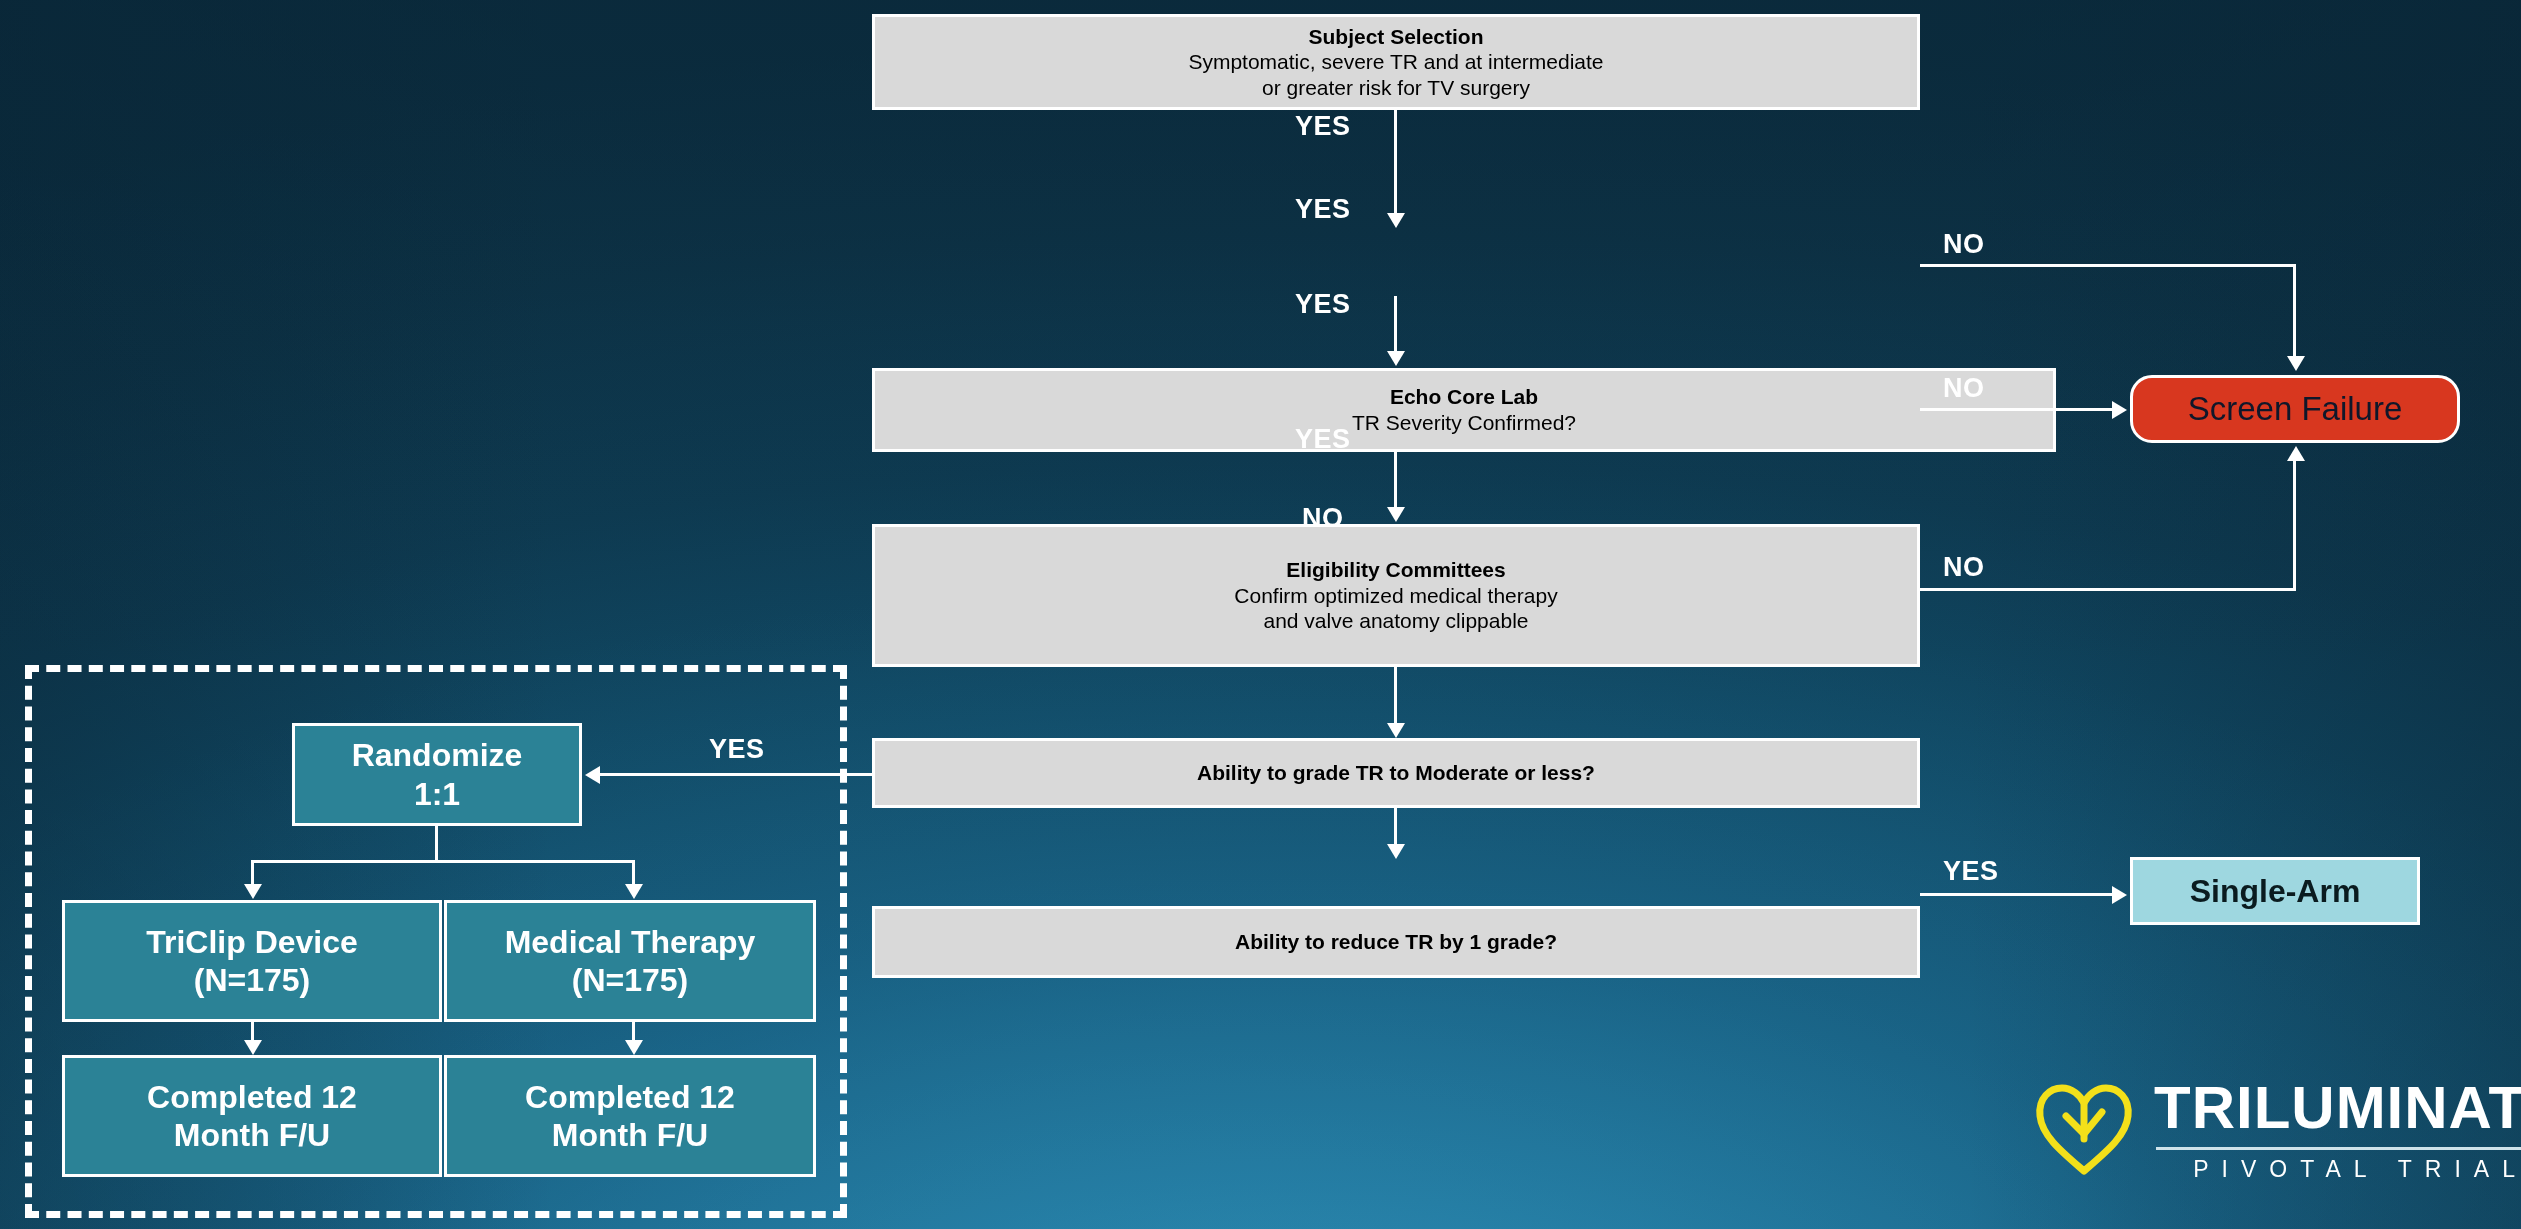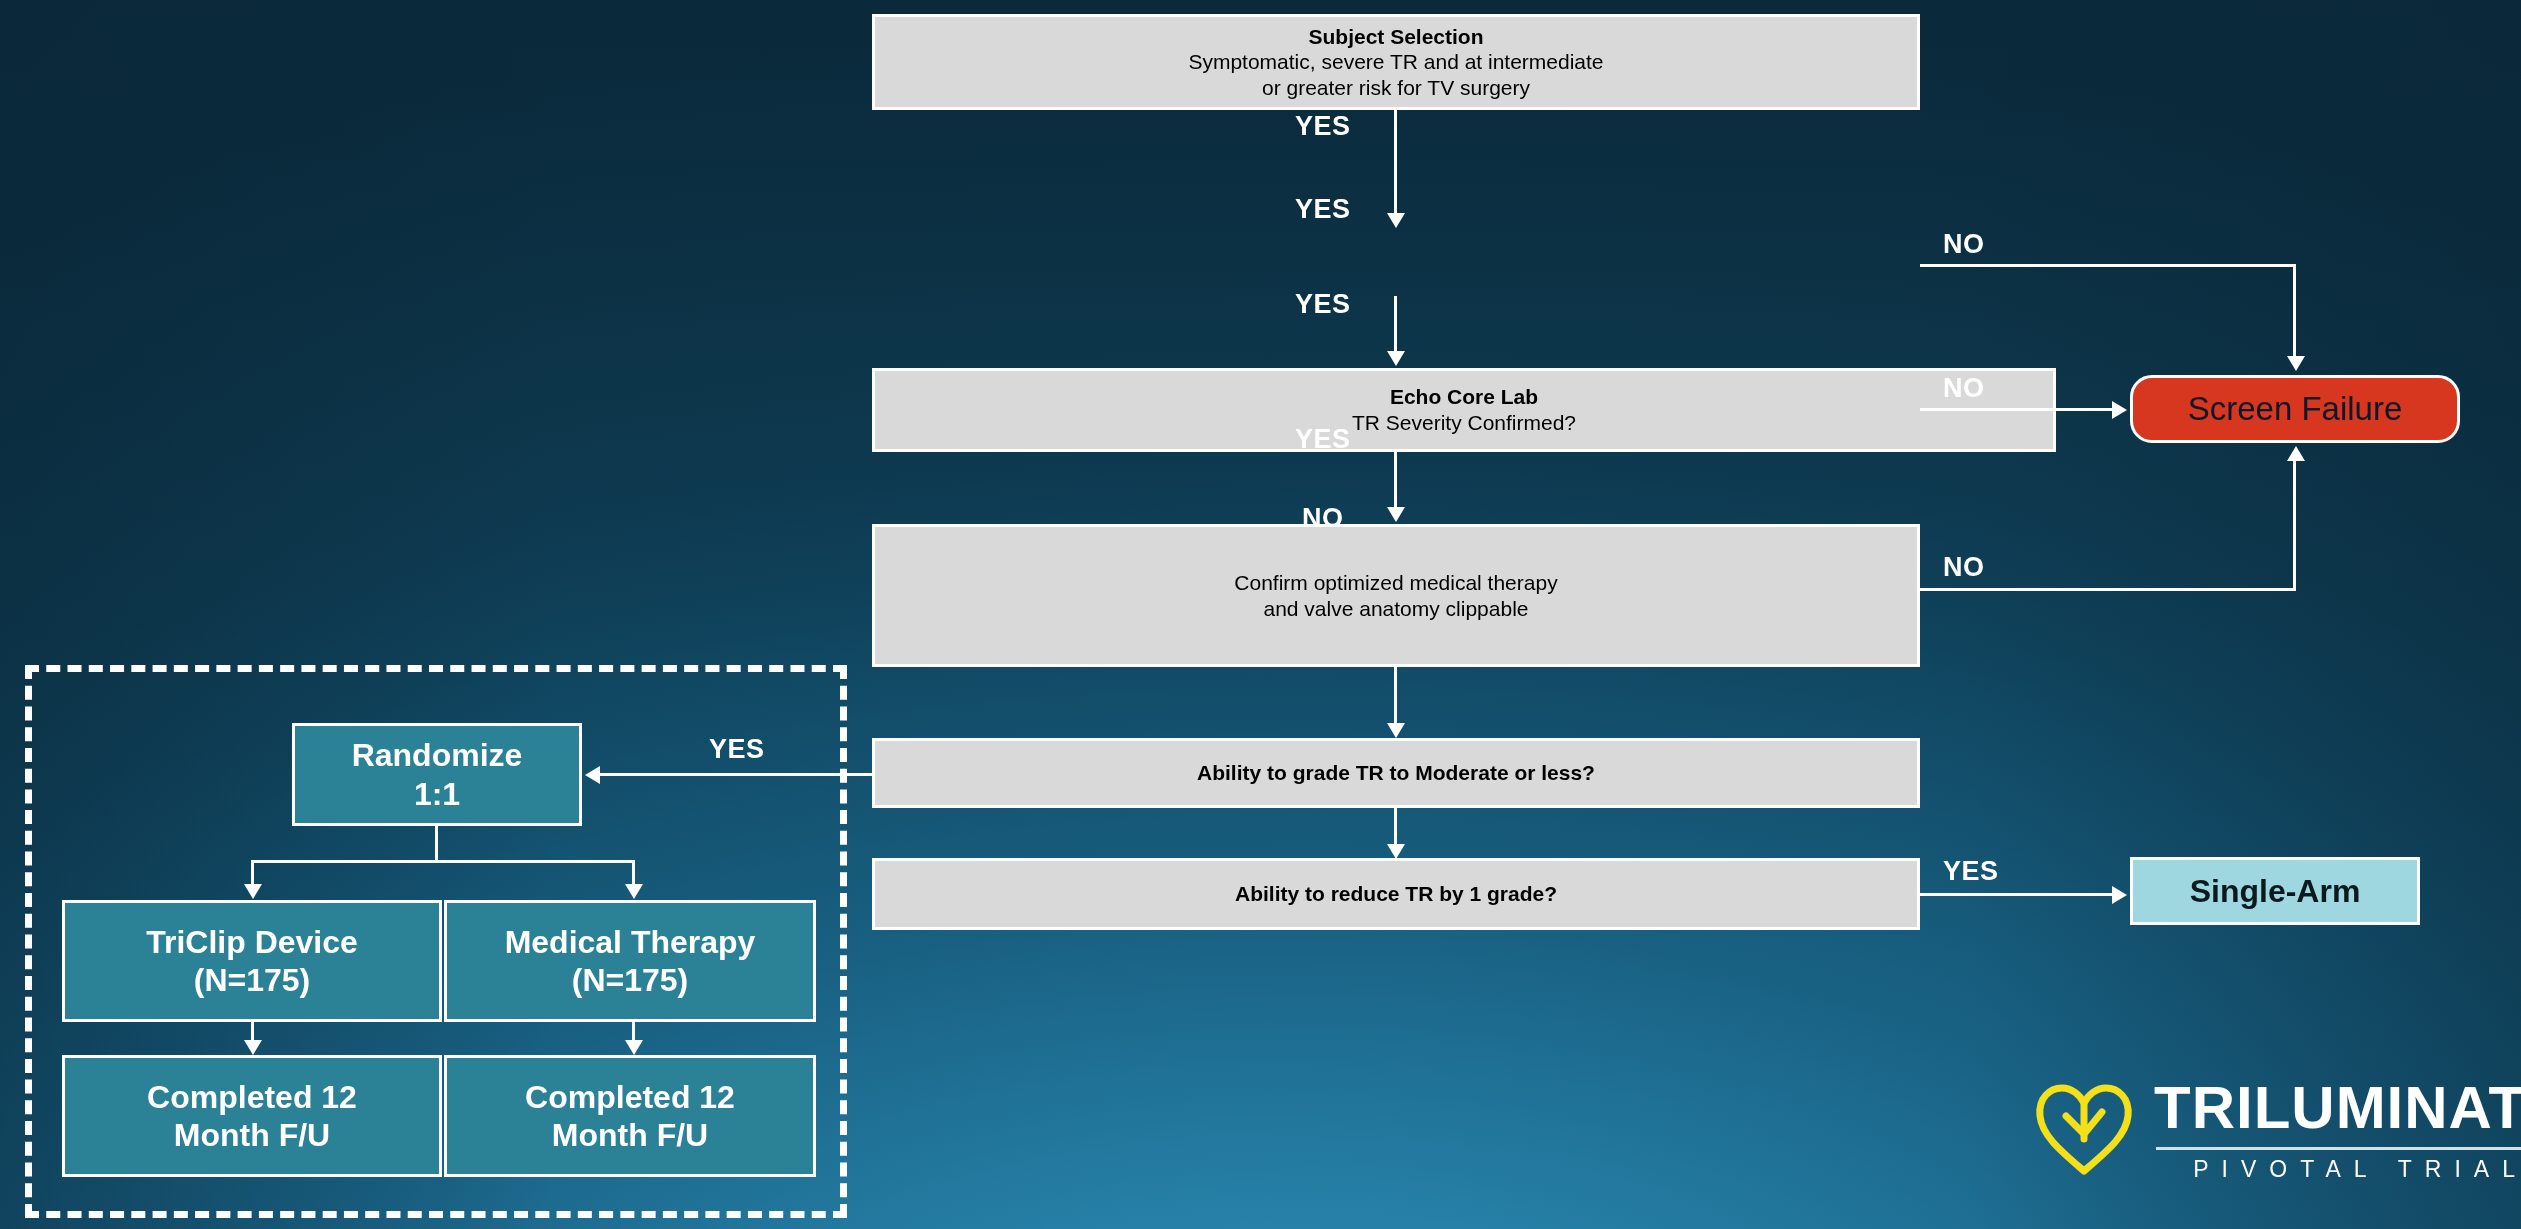--- a/index.html
+++ b/index.html
@@ -175,29 +175,30 @@
     <span class="ln">or greater risk for TV surgery</span>
   </div>
 
 
   <div class="node node-gray" style="left:872px; top:368px; width:1184px; height:84px;">
     <span class="ln ttl">Echo Core Lab</span>
     <span class="ln">TR Severity Confirmed?</span>
   </div>
 
   <div class="node node-gray" style="left:872px; top:524px; width:1048px; height:143px;">
+    <span class="ln ttl">Eligibility Committees</span>
     <span class="ln">Confirm optimized medical therapy</span>
     <span class="ln">and valve anatomy clippable</span>
   </div>
 
   <div class="node node-gray bold-all" style="left:872px; top:738px; width:1048px; height:70px;">
     <span class="ln">Ability to grade TR to Moderate or less?</span>
   </div>
 
-  <div class="node node-gray bold-all" style="left:872px; top:858px; width:1048px; height:72px;">
+  <div class="node node-gray bold-all" style="left:872px; top:906px; width:1048px; height:72px;">
     <span class="ln">Ability to reduce TR by 1 grade?</span>
   </div>
 
   <div class="node node-red" style="left:2130px; top:375px; width:330px; height:68px;">
     <span class="ln">Screen Failure</span>
   </div>
 
   <div class="node node-lightblue" style="left:2130px; top:857px; width:290px; height:68px;">
     <span class="ln">Single-Arm</span>
   </div>

